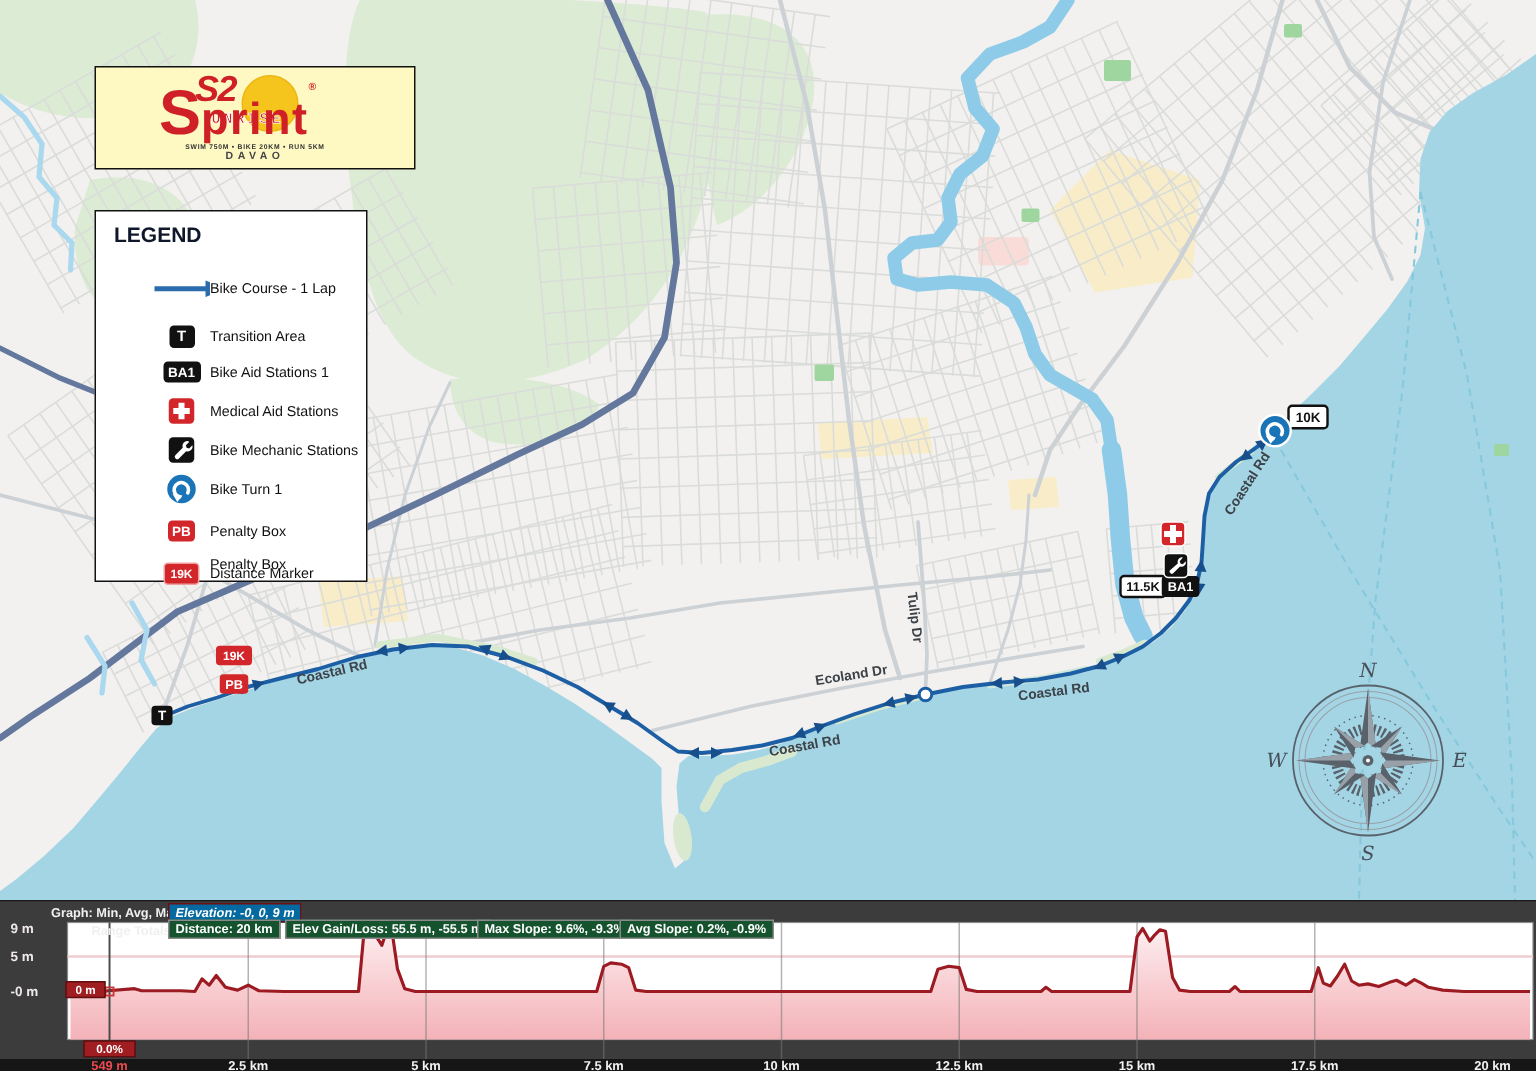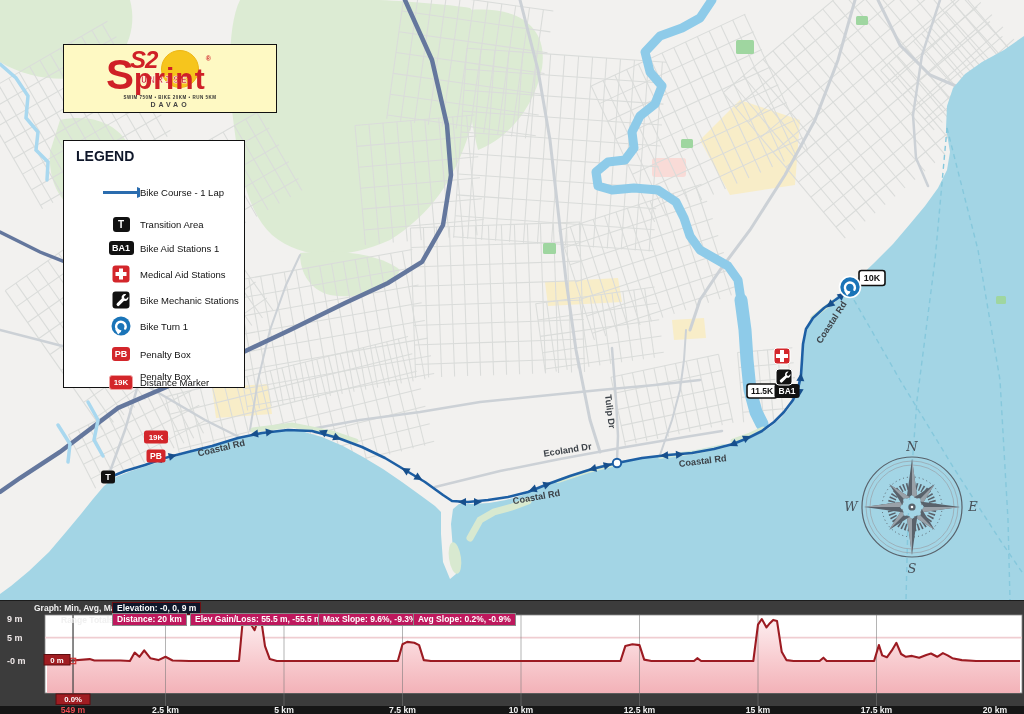--- a/index.html
+++ b/index.html
@@ -39,23 +39,23 @@
   .badge{display:inline-flex;align-items:center;justify-content:center;color:#fff;
          font-weight:800;border-radius:3px;}
   .badge.blk{background:#111;}
   .badge.red{background:#d3262b;}
   
   .elev{position:absolute;left:0;top:600px;width:1024px;height:114px;background:#3c3c3c;
         border-top:1px solid #1c1c1c;z-index:6;}
   .elev svg{position:absolute;left:0;top:0;}
   .stat-label{position:absolute;font-size:8.5px;font-weight:bold;color:#f0f0f0;
               white-space:nowrap;z-index:8;}
-  .stat-box{position:absolute;font-size:8.5px;font-weight:bold;color:#fff;background:#be185d;
+  .stat-box{position:absolute;font-size:8.5px;font-weight:bold;color:#fff;background:#14532d;
             border:1px solid #8a8a8a;padding:1px 4px;white-space:nowrap;line-height:9px;z-index:8;}
-  .stat-box.red{background:#0f172a;border-color:#6e1013;}
+  .stat-box.red{background:#0369a1;border-color:#6e1013;font-style:italic;}
 </style>
 </head>
 <body>
 
 <div id="stage">
 
   <svg id="map-svg" width="1024" height="600" viewBox="0 0 1024 600">
       <rect x="0" y="0" width="1024" height="600" fill="#f2f1ef"></rect>
       <g>
         <path d="M240,0 C300,-5 420,0 470,8 C500,40 480,90 470,130 C455,180 430,215 390,240 C340,262 300,258 272,235 C245,210 238,160 232,110 C228,60 230,20 240,0 Z" fill="#dcebd3"></path>

